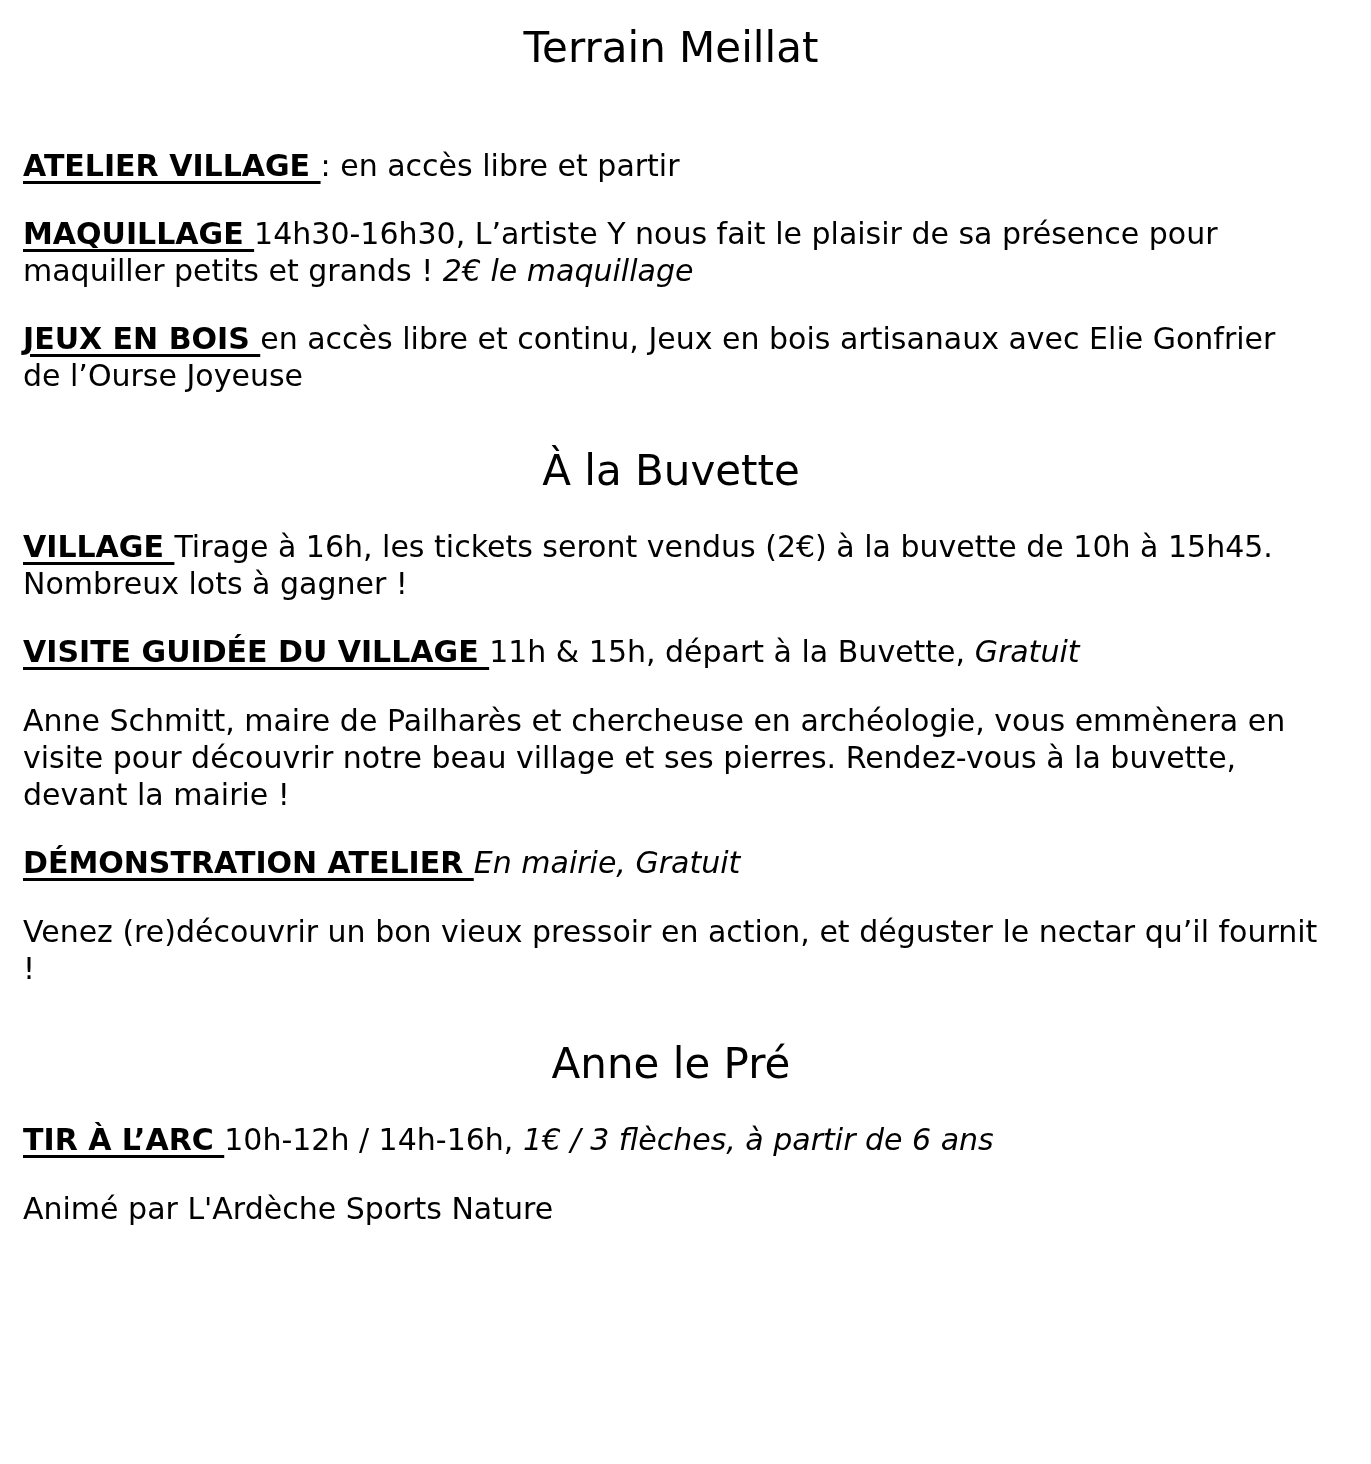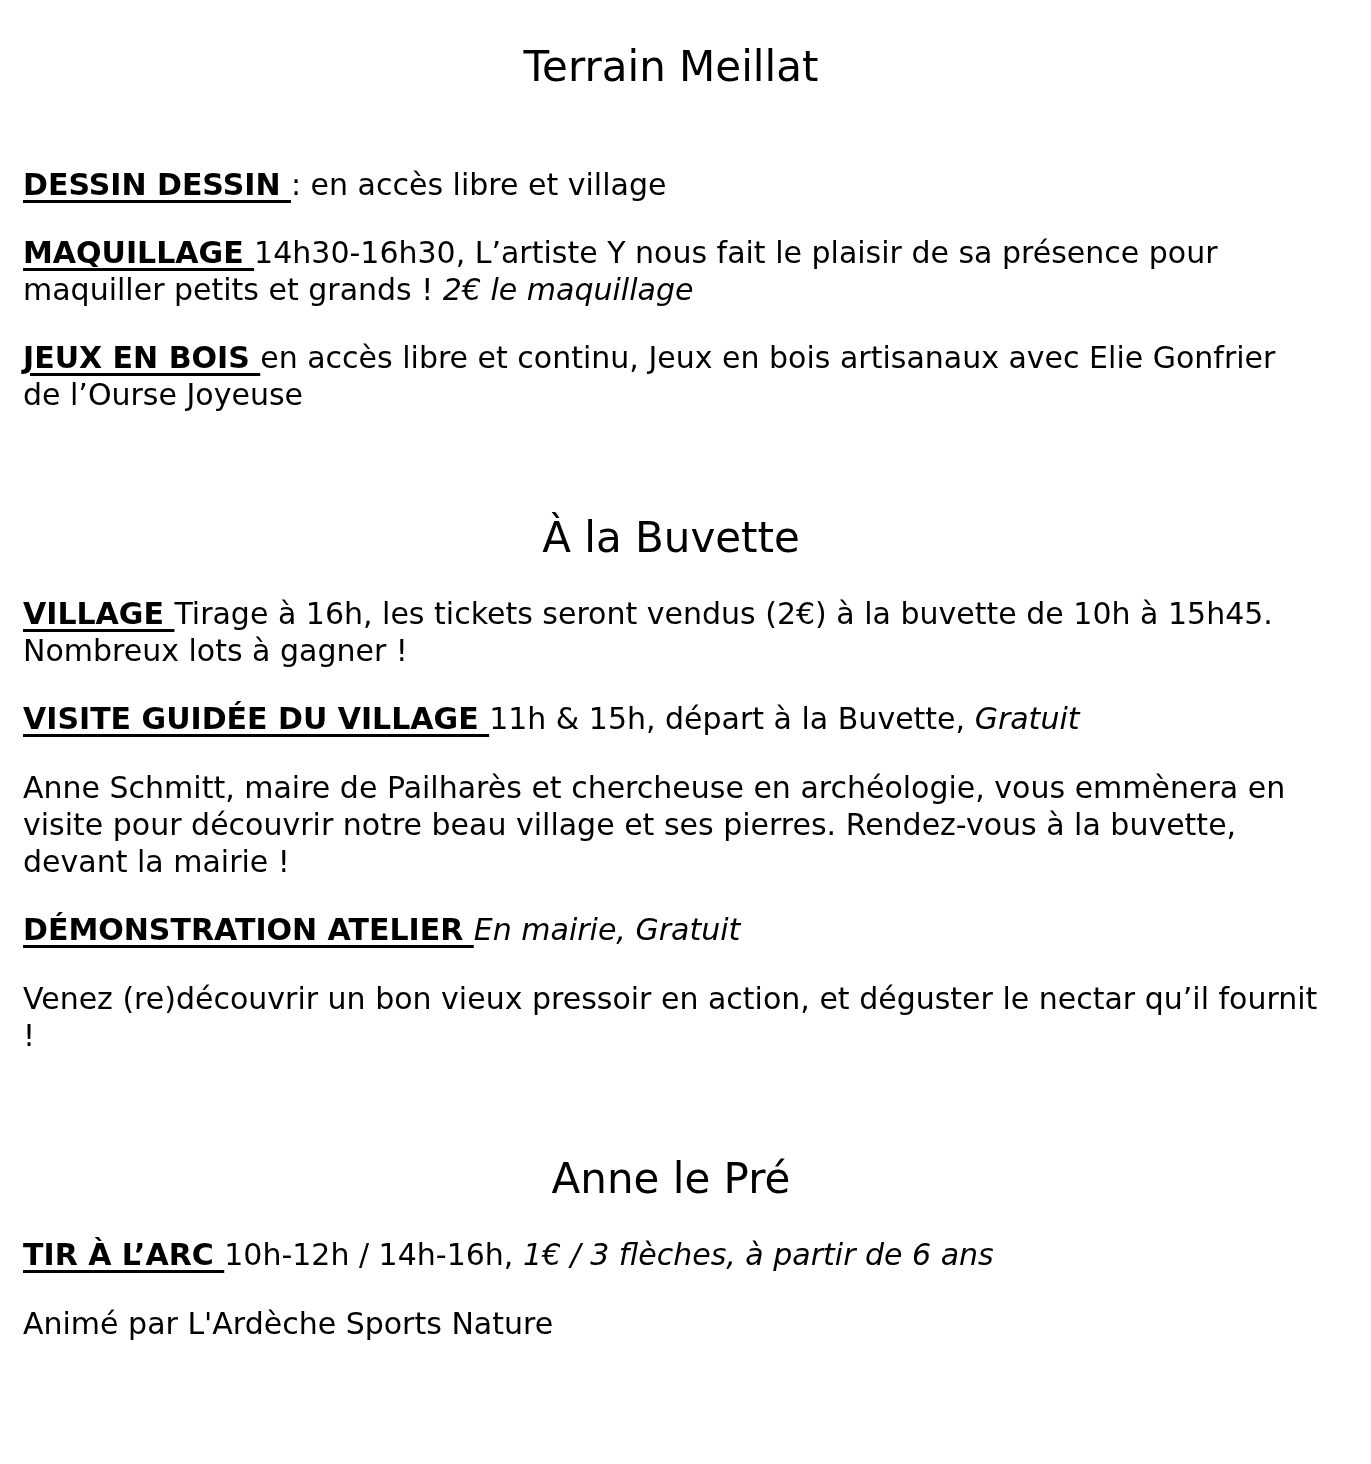--- a/index.html
+++ b/index.html
@@ -10,31 +10,31 @@
   body {
     width: 1371px;
     height: 1464px;
     color: #000000;
     font-family: "DejaVu Sans", sans-serif;
   }
   .doc {
     box-sizing: border-box;
     width: 1345px;
     min-height: 1464px;
-    padding: 41px 26px 0 23px;
+    padding: 22px 26px 0 23px;
   }
   h1.title {
     margin: 0;
     font-size: 42px;
     line-height: 52px;
     font-weight: 400;
     text-align: center;
   }
   h1.section {
-    margin-top: 99px;
+    margin-top: 51px;
   }
   p {
     margin: 0;
     font-size: 30px;
     line-height: 37px;
   }
   p.event { margin-top: 31px; }
   p.event.first { margin-top: 73px; }
   p.desc { margin-top: 32px; }
   .head {
@@ -45,21 +45,21 @@
   }
   .it { font-style: italic; }
 </style>
 </head>
 <body>
 
 <div class="doc">
 
   <h1 class="title">Terrain Meillat</h1>
 
-  <p class="event first"><span class="head">DESSIN DESSIN </span><span>: en accès libre et village</span></p>
+  <p class="event first"><span class="head">ATELIER VILLAGE </span><span>: en accès libre et partir</span></p>
 
   <p class="event"><span class="head">MAQUILLAGE </span><span>14h30-16h30, L’artiste Y nous fait le plaisir de sa présence pour maquiller petits et grands ! </span><span class="it">2€ le maquillage</span></p>
 
   <p class="event"><span class="head">JEUX EN BOIS </span><span>en accès libre et continu, Jeux en bois artisanaux avec Elie Gonfrier de l’Ourse Joyeuse</span></p>
 
   <h1 class="title section">À la Buvette</h1>
 
   <p class="event"><span class="head">VILLAGE </span><span>Tirage à 16h, les tickets seront vendus (2€) à la buvette de 10h à 15h45. Nombreux lots à gagner !</span></p>
 
   <p class="event"><span class="head">VISITE GUIDÉE DU VILLAGE </span><span>11h &amp; 15h, départ à la Buvette, </span><span class="it">Gratuit</span></p>

